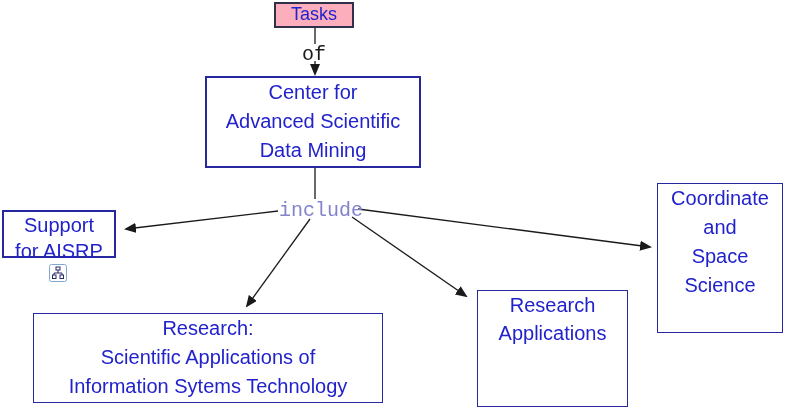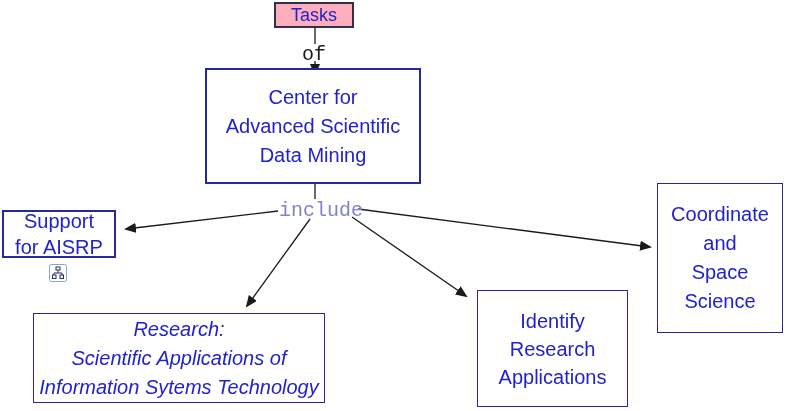--- a/index.html
+++ b/index.html
@@ -18,35 +18,35 @@
     background:var(--background);
     font-family:"Liberation Sans",sans-serif;
   }
   .stage{position:absolute;inset:0;}
   svg.wires{position:absolute;left:0;top:0;z-index:1;}
   .node{
     position:absolute;z-index:2;
     background:#fff;
     border:2px solid var(--node-border);
     color:var(--node-text);
-    display:flex;flex-direction:column;align-items:center;justify-content:center;
+    display:flex;flex-direction:column;align-items:center;justify-content:flex-start;
     text-align:center;
     box-sizing:border-box;
     cursor:default;
   }
   .node .ln{display:block;white-space:nowrap;}
   #node-tasks{
     left:274px;top:2px;width:80px;height:26px;
     background:var(--tasks-fill);
     border:2px solid var(--tasks-border);
     font-size:18px;
   }
-  #node-center{left:205px;top:68px;width:216px;height:116px;font-size:20px;line-height:29px;}
+  #node-center{left:205px;top:76px;width:216px;height:92px;font-size:20px;line-height:29px;}
   #node-support{left:2px;top:210px;width:114px;height:48px;font-size:20px;line-height:26px;}
-  #node-research{left:33px;top:313px;width:292px;height:90px;font-size:20px;line-height:29px;border-width:1.5px;font-style:italic;}
+  #node-research{left:33px;top:313px;width:350px;height:90px;font-size:20px;line-height:29px;border-width:1.5px;}
   #node-identify{left:477px;top:290px;width:151px;height:117px;font-size:20px;line-height:28px;border-width:1.5px;}
   #node-coordinate{left:657px;top:183px;width:126px;height:150px;font-size:20px;line-height:29px;border-width:1.5px;}
   .link-label{
     position:absolute;z-index:3;
     font-family:"Liberation Mono","DejaVu Sans Mono",monospace;
     font-size:20px;
     background:transparent;
   }
   #label-of{left:302px;top:43px;color:var(--of-label-color);}
   #label-include{left:279px;top:199px;color:var(--include-label-color);}
@@ -96,21 +96,20 @@
     <span class="ln">for AISRP</span>
   </div>
 
   <div class="node" id="node-research">
     <span class="ln">Research:</span>
     <span class="ln">Scientific Applications of</span>
     <span class="ln">Information Sytems Technology</span>
   </div>
 
   <div class="node" id="node-identify">
-    <span class="ln">Identify</span>
     <span class="ln">Research</span>
     <span class="ln">Applications</span>
   </div>
 
   <div class="node" id="node-coordinate">
     <span class="ln">Coordinate</span>
     <span class="ln">and</span>
     <span class="ln">Space</span>
     <span class="ln">Science</span>
   </div>

